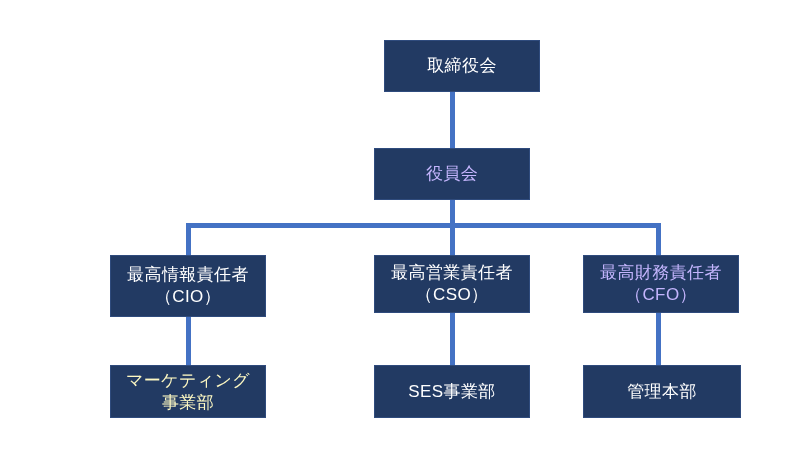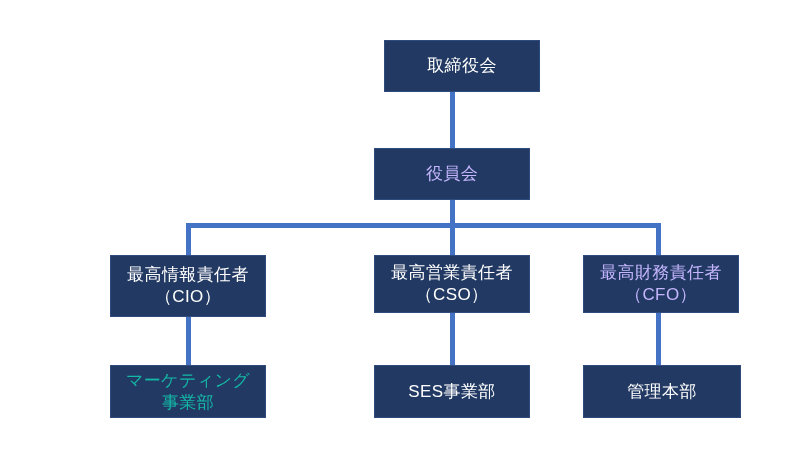--- a/index.html
+++ b/index.html
@@ -72,21 +72,21 @@
 （CIO）</span>
       </div>
       <div class="node-box" style="left: 374px; top: 255px; width: 156px; height: 58px; background: rgb(34, 58, 99); color: rgb(255, 255, 255);">
         <span class="node-label">最高営業責任者
 （CSO）</span>
       </div>
       <div class="node-box" style="left: 583px; top: 255px; width: 156px; height: 58px; background: rgb(34, 58, 99); color: #c4b5fd;">
         <span class="node-label">最高財務責任者
 （CFO）</span>
       </div>
-      <div class="node-box" style="left: 110px; top: 365px; width: 156px; height: 53px; background: rgb(34, 58, 99); color: #14b8a6;">
+      <div class="node-box" style="left: 110px; top: 365px; width: 156px; height: 53px; background: rgb(34, 58, 99); color: #fef9c3;">
         <span class="node-label">マーケティング
 事業部</span>
       </div>
       <div class="node-box" style="left: 374px; top: 365px; width: 156px; height: 53px; background: rgb(34, 58, 99); color: rgb(255, 255, 255);">
         <span class="node-label">SES事業部</span>
       </div>
       <div class="node-box" style="left: 583px; top: 365px; width: 158px; height: 53px; background: rgb(34, 58, 99); color: rgb(255, 255, 255);">
         <span class="node-label">管理本部</span>
       </div>
     </div>

